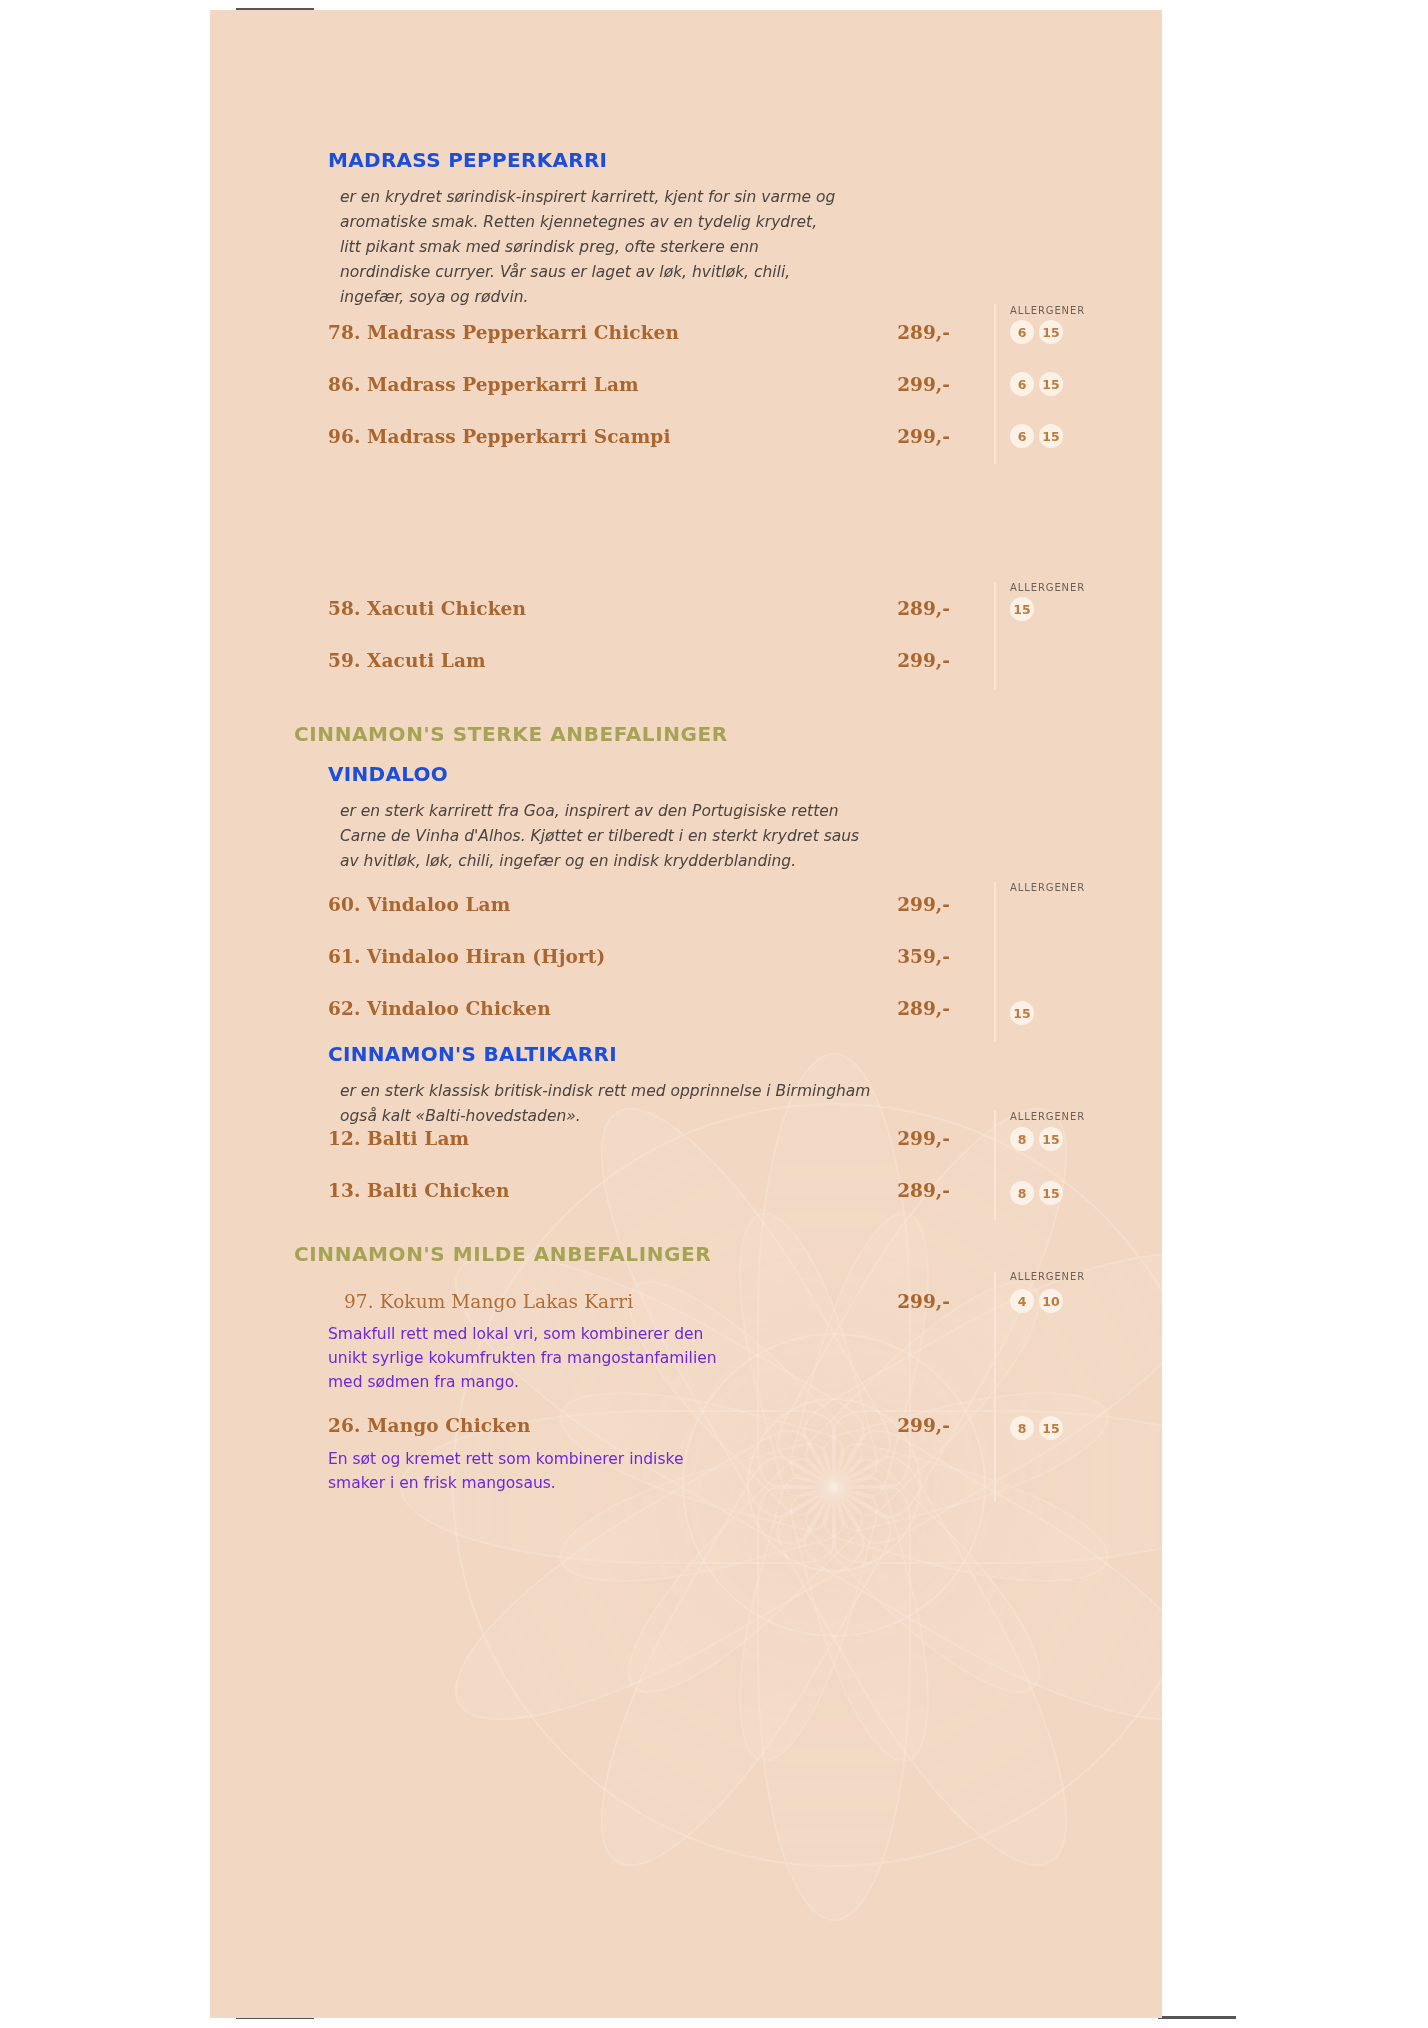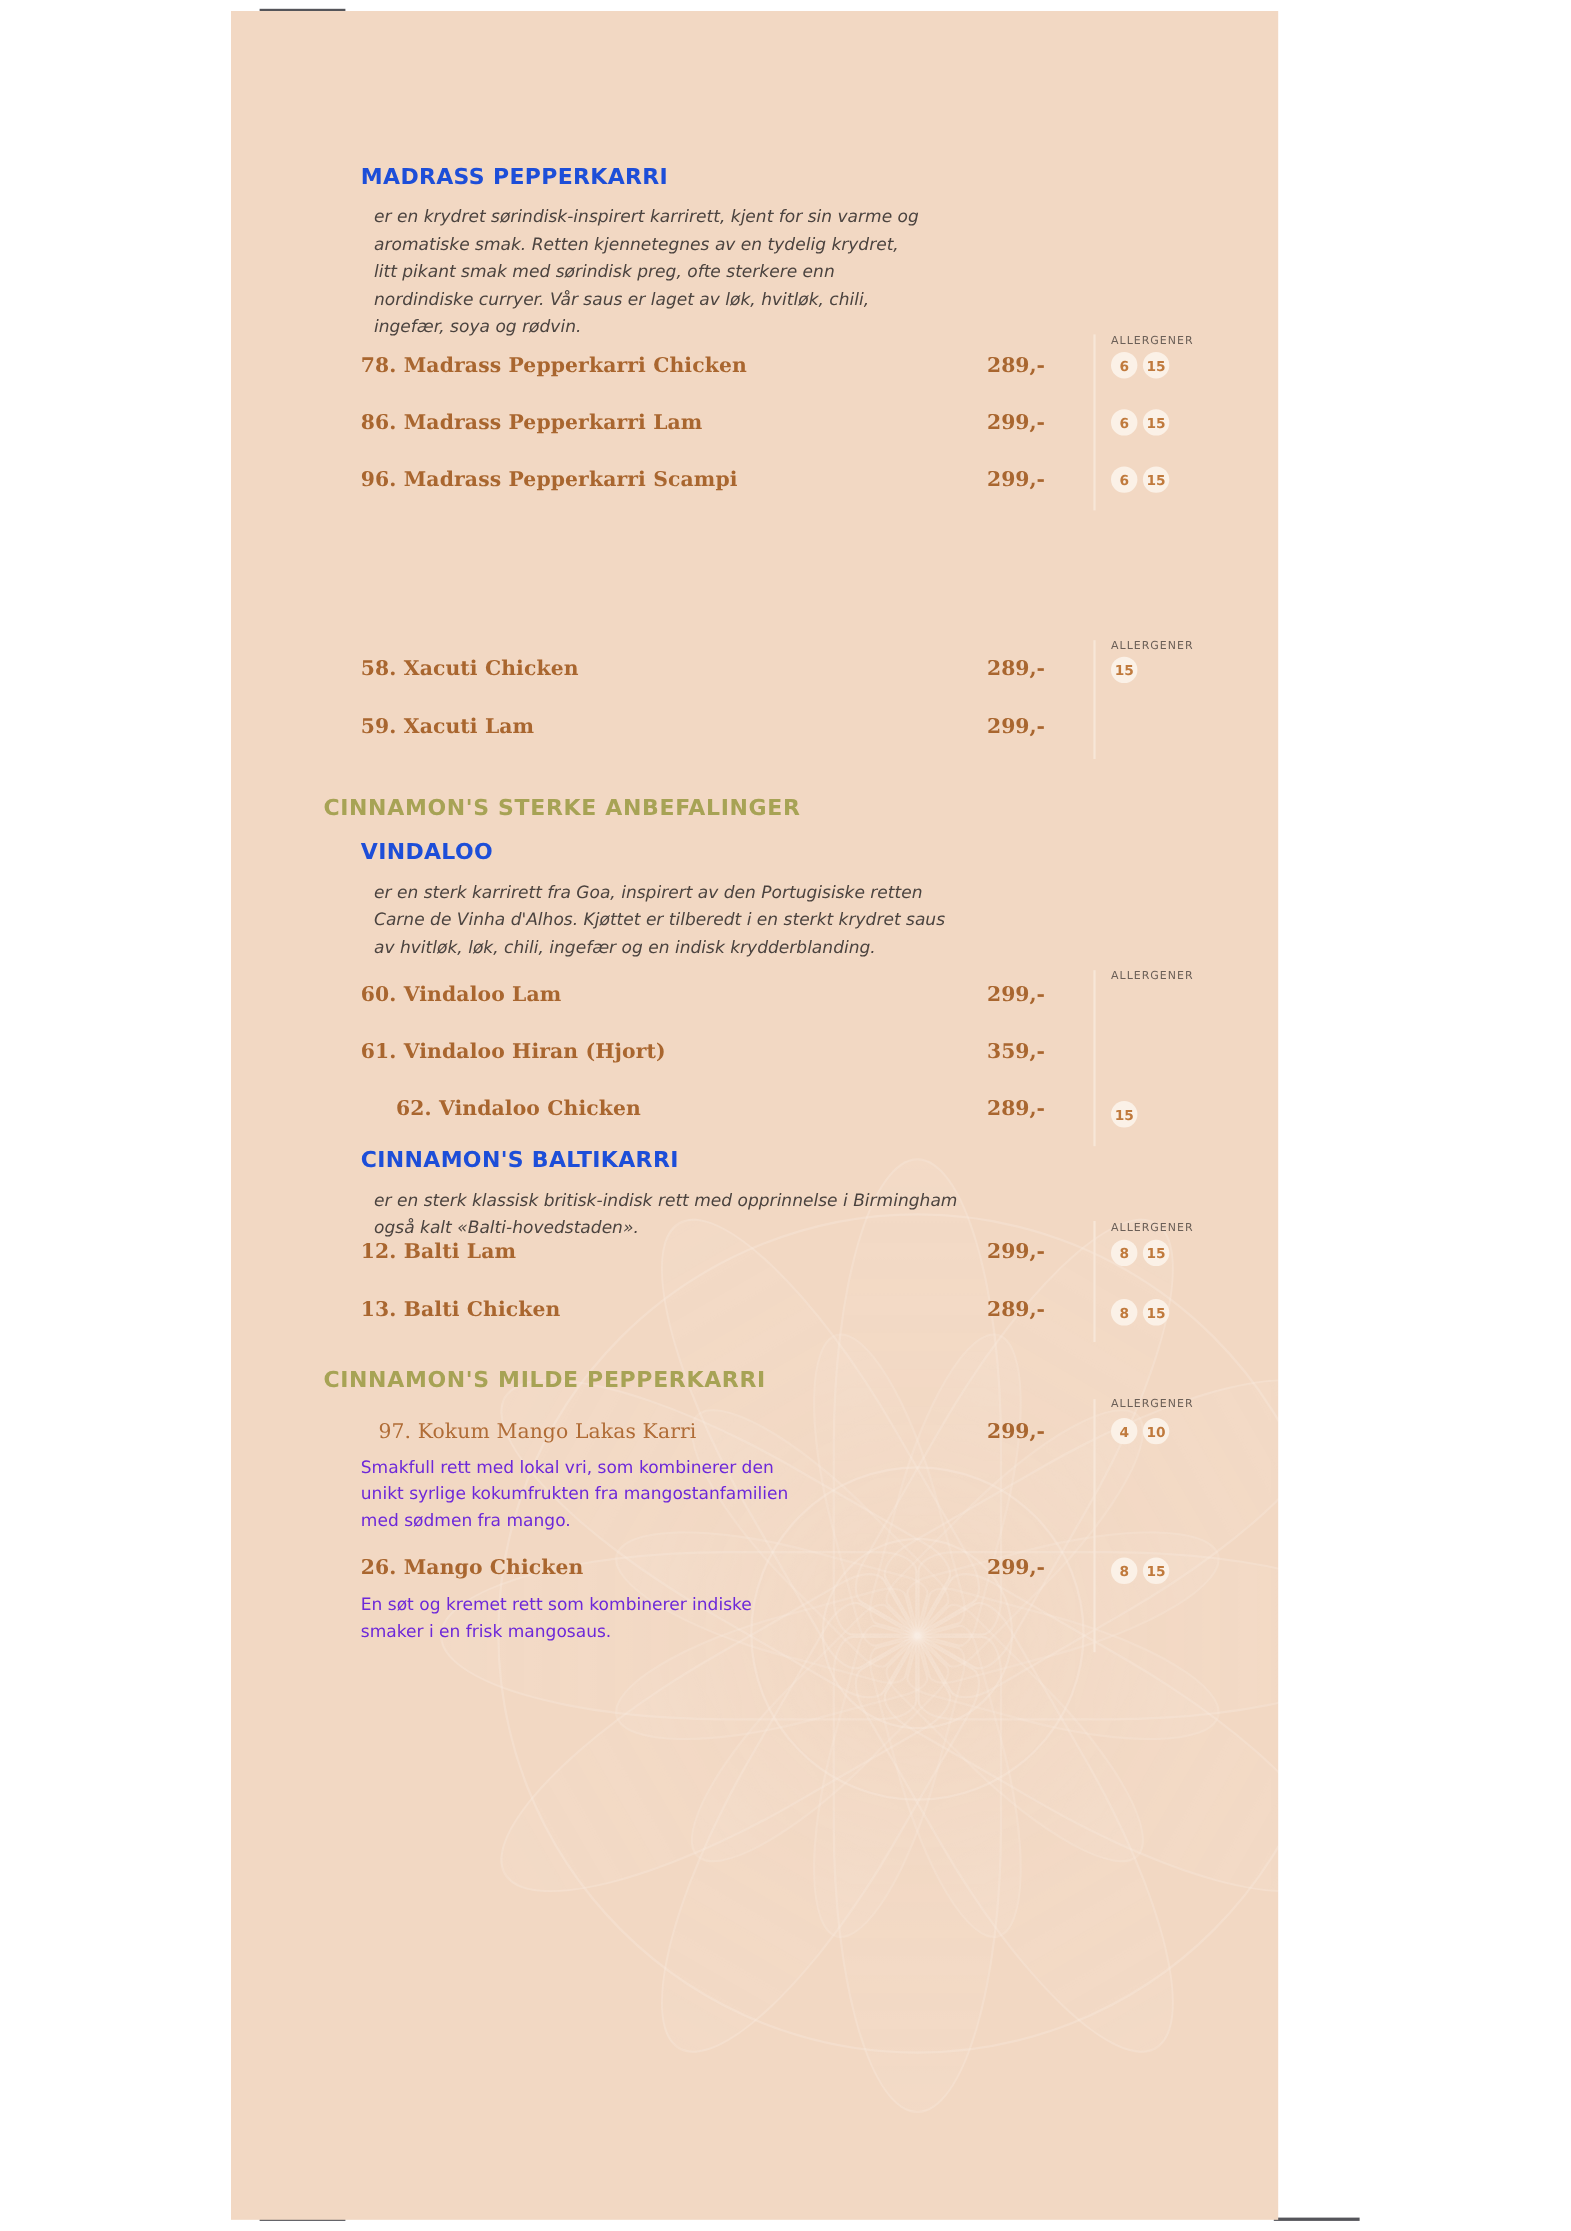--- a/index.html
+++ b/index.html
@@ -209,21 +209,21 @@
       <div class="item-name" style="left:118px;top:884px;">60. Vindaloo Lam</div>
       <div class="item-price" style="left:600px;top:884px;width:140px;">299,-</div>
     </div>
 
     <div class="row">
       <div class="item-name" style="left:118px;top:936px;">61.  Vindaloo Hiran (Hjort)</div>
       <div class="item-price" style="left:600px;top:936px;width:140px;">359,-</div>
     </div>
 
     <div class="row">
-      <div class="item-name" style="left:118px;top:988px;margin-left:32px;">62. Vindaloo Chicken</div>
+      <div class="item-name" style="left:118px;top:988px;">62. Vindaloo Chicken</div>
       <div class="item-price" style="left:600px;top:988px;width:140px;">289,-</div>
       <div class="badges" style="left:800px;top:991px;">
         <span class="badge">15</span>
       </div>
     </div>
 
     <div class="block" style="left:118px;top:1032px;width:560px;">
       <h2 class="dish-head">CINNAMON'S BALTIKARRI</h2>
       <p class="dish-desc">er en sterk klassisk britisk-indisk rett med opprinnelse i Birmingham også kalt «Balti-hovedstaden».</p>
     </div>
@@ -243,21 +243,21 @@
     <div class="row">
       <div class="item-name" style="left:118px;top:1170px;">13.  Balti Chicken</div>
       <div class="item-price" style="left:600px;top:1170px;width:140px;">289,-</div>
       <div class="badges" style="left:800px;top:1171px;">
         <span class="badge">8</span>
         <span class="badge">15</span>
       </div>
     </div>
 
     <div class="block" style="left:84px;top:1232px;width:700px;">
-      <h1 class="section-head">CINNAMON'S MILDE PEPPERKARRI</h1>
+      <h1 class="section-head">CINNAMON'S MILDE ANBEFALINGER</h1>
     </div>
 
     <div class="allerg-rule" style="left:784px;top:1262px;height:230px;"></div>
     <div class="allerg-label" style="left:800px;top:1261px;">ALLERGENER</div>
 
     <div class="row">
       <div class="item-name light" style="left:118px;top:1281px;">97. Kokum Mango Lakas Karri</div>
       <div class="item-price" style="left:600px;top:1281px;width:140px;">299,-</div>
       <div class="badges" style="left:800px;top:1279px;">
         <span class="badge">4</span>

